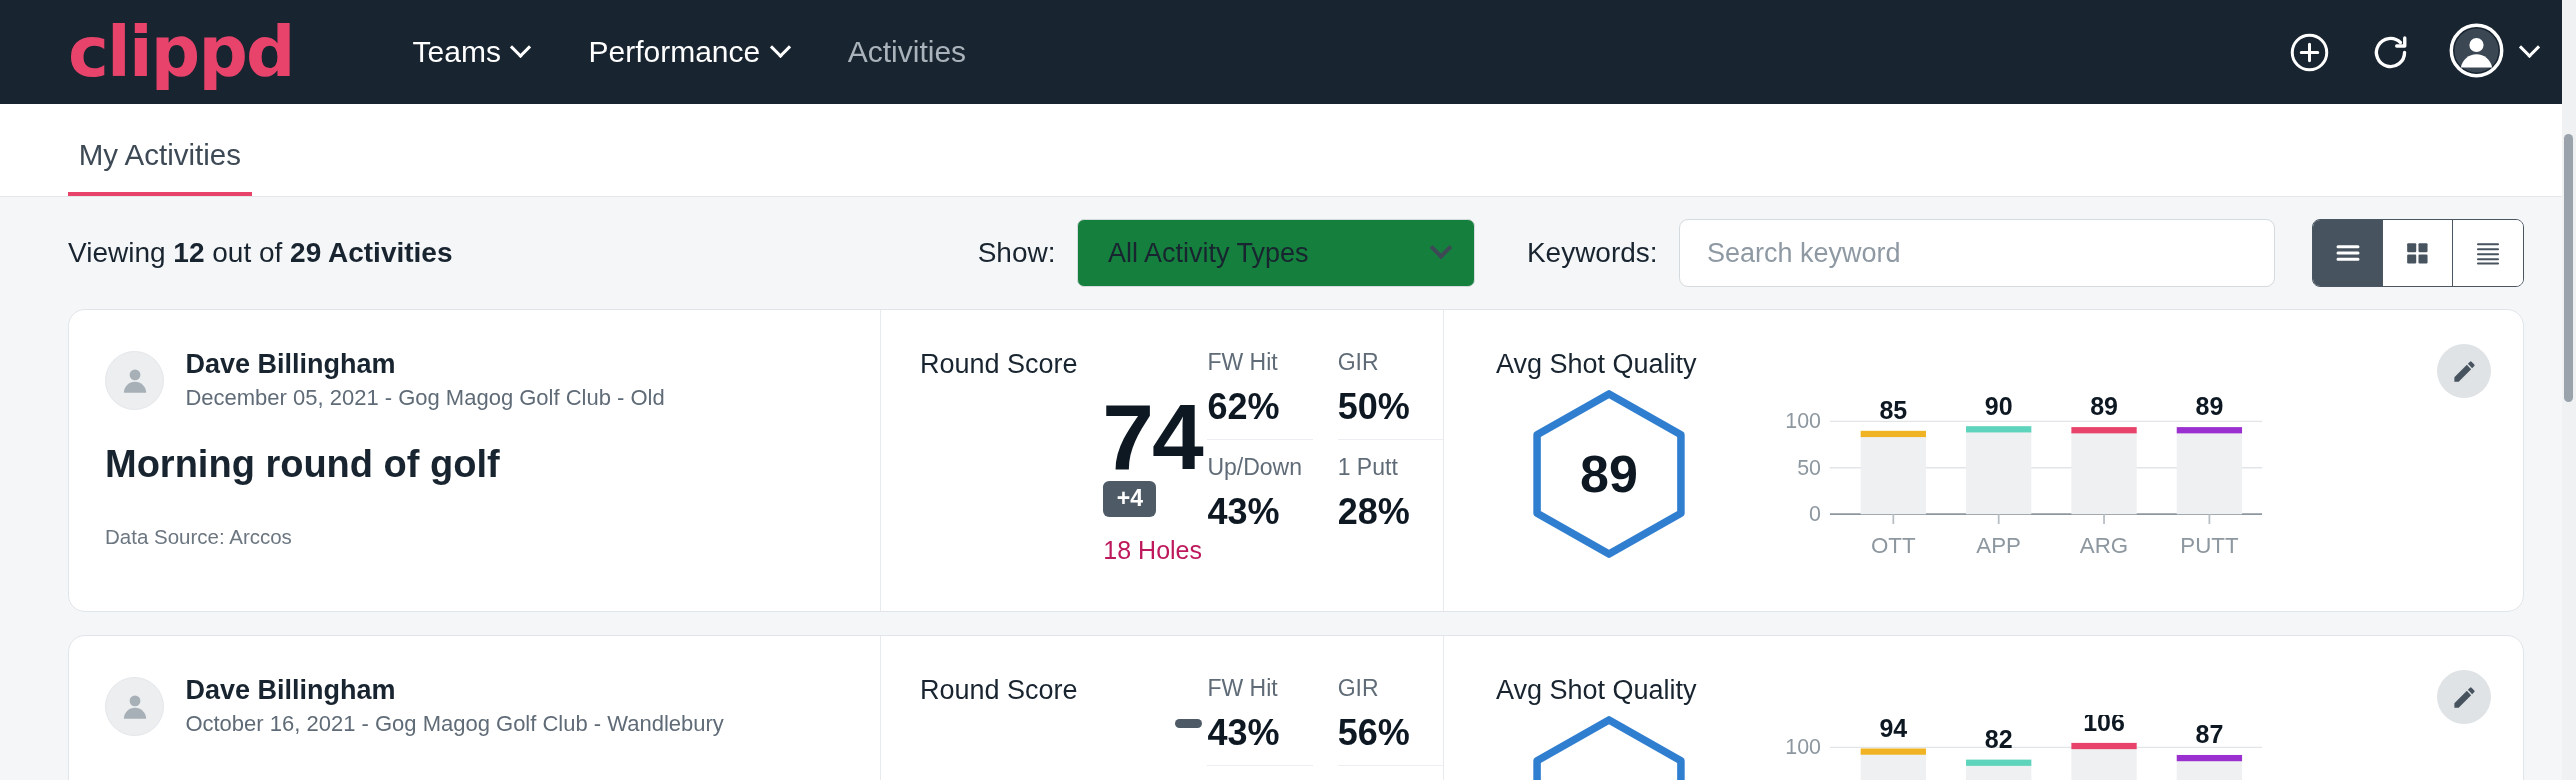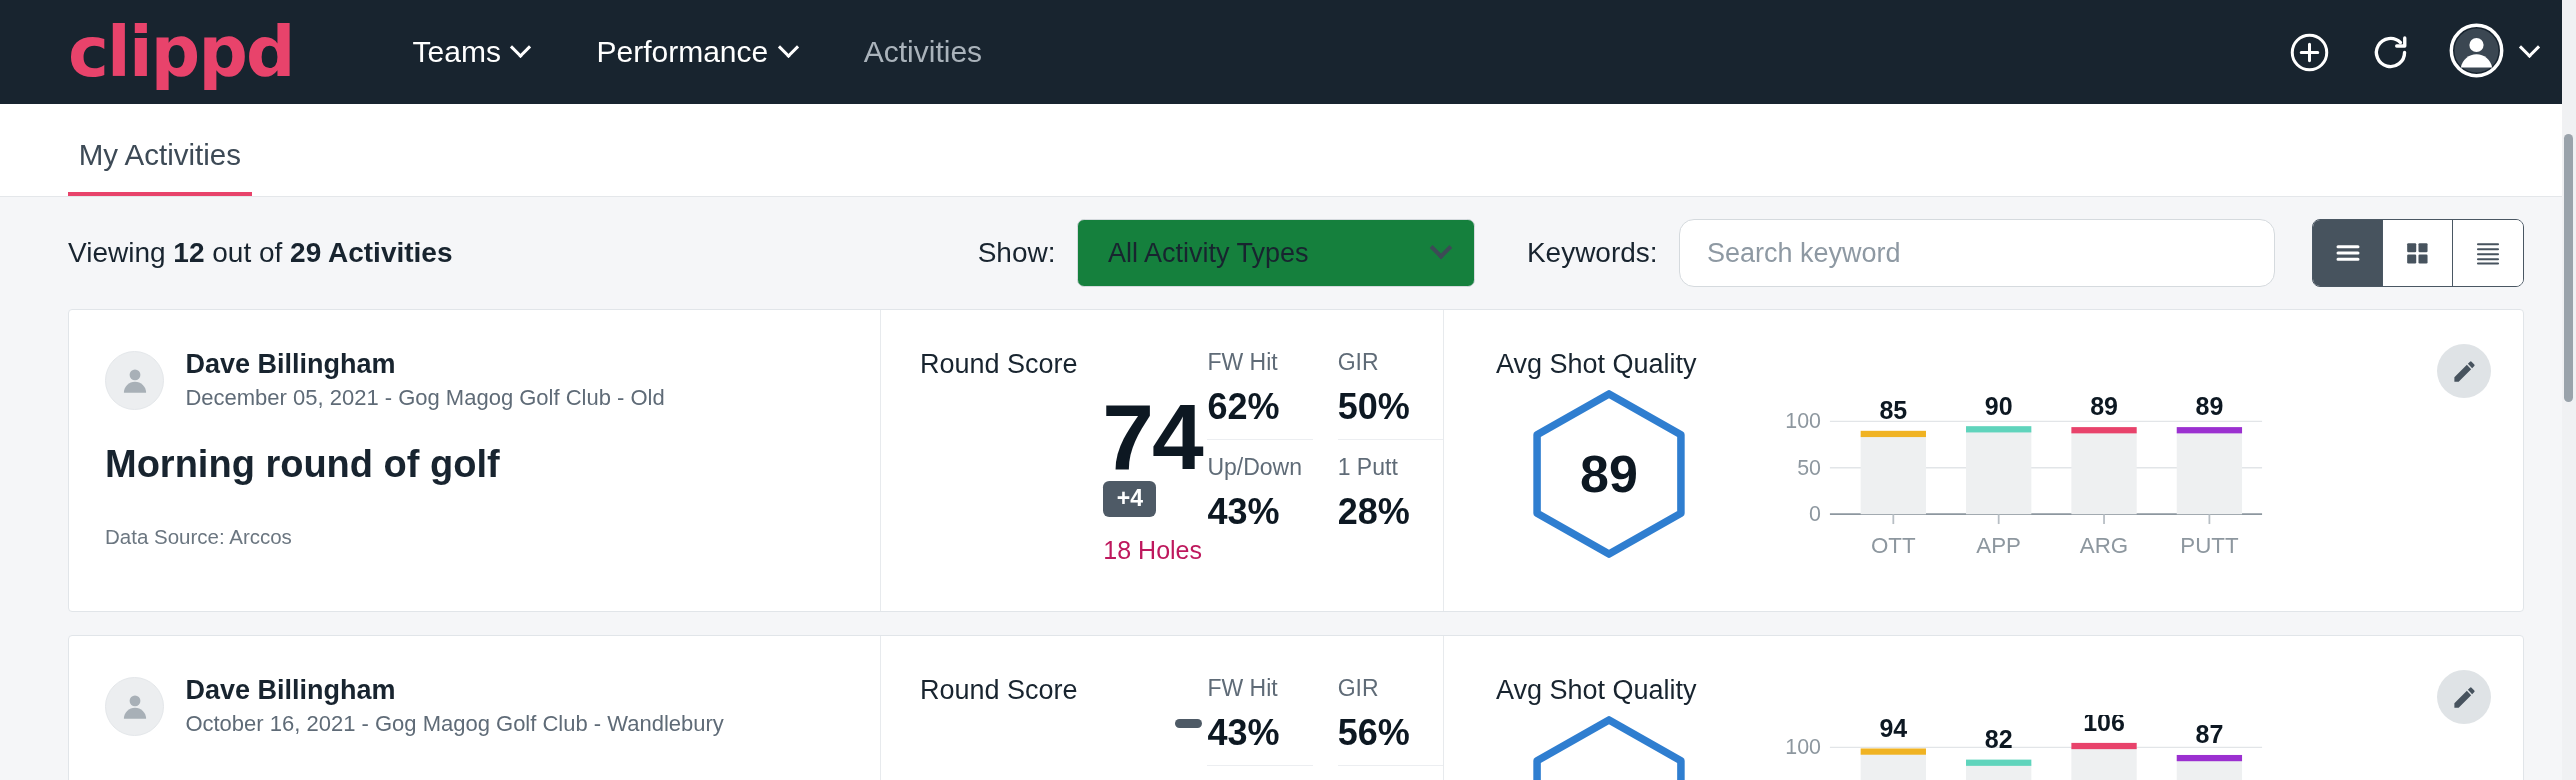--- a/index.html
+++ b/index.html
@@ -21,21 +21,21 @@
   }
   .logo {
     font-size: 69px;
     font-weight: 700;
     color: #e8436b;
     letter-spacing: -1.8px;
     margin-right: 89px;
     font-family: "DejaVu Sans", sans-serif;
     line-height: 1;
   }
-  .navitems { display: flex; gap: 8px; }
+  .navitems { display: flex; gap: 0; }
   .navitem {
     display: flex; align-items: center; gap: 12.5px;
     color: #ffffff;
     font-size: 30px;
     padding: 10.7px 30px;
     cursor: pointer;
     white-space: nowrap;
   }
   .navitem.dim { color: #aab3bb; }
   .chev {
@@ -98,21 +98,21 @@
     font-size: 27px; color: #18242f; cursor: pointer;
     margin-right: 52px;
   }
   .select .chev2 {
     width: 16px; height: 16px;
     border-right: 4.5px solid #3d4a56; border-bottom: 4.5px solid #3d4a56;
     transform: rotate(45deg) translate(-3.6px,-3.6px);
   }
   .search {
     width: 596px; height: 68px;
-    background: #fff; border: 0.9px solid #d5dade; border-radius: 15px;
+    background: #fff; border: 0.9px solid #d5dade; border-radius: 9px;
     padding: 0 27px; font-size: 27px; color: #000000;
     font-family: "Liberation Sans", sans-serif;
   }
   .search::placeholder { color: #8e99a3; }
   .viewtoggle {
     margin-left: 37px;
     display: flex; border-radius: 8px; overflow: hidden;
     border: 0.9px solid #4a5763;
   }
   .vbtn {
@@ -128,21 +128,21 @@
   
   .cards {
     padding: 0 52px 0 68px;
     height: 555px;
     overflow: hidden;
     position: relative;
   }
   .card {
     background: #fff;
     border: 0.9px solid #e1e5e9;
-    border-radius: 4px;
+    border-radius: 17px;
     height: 303px;
     display: flex;
     align-items: stretch;
     margin-bottom: 23px;
     position: relative;
   }
   .col-info {
     width: 812px;
     padding: 39px 36px 0 36px;
     border-right: 0.9px solid #e7eaed;

